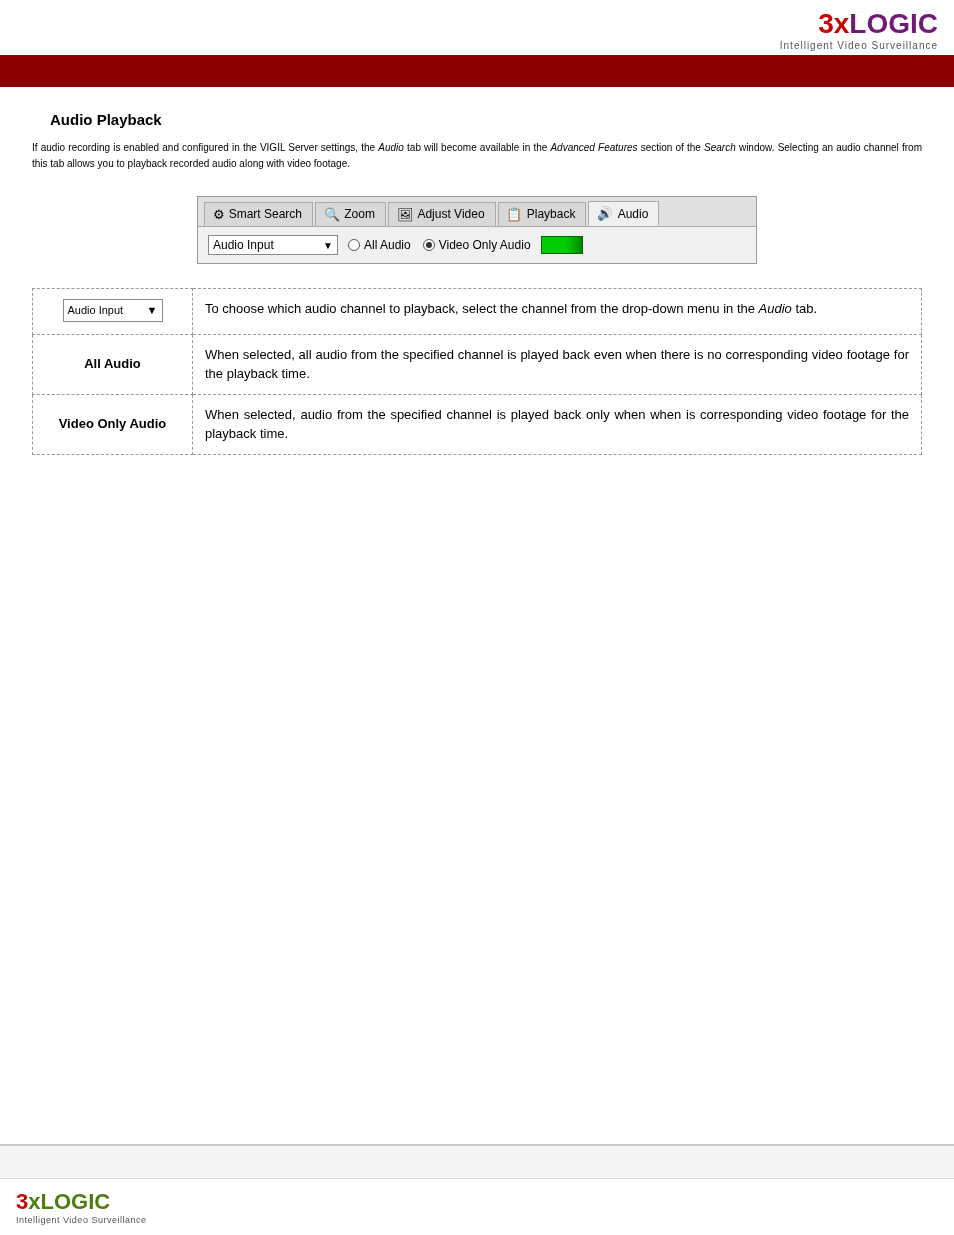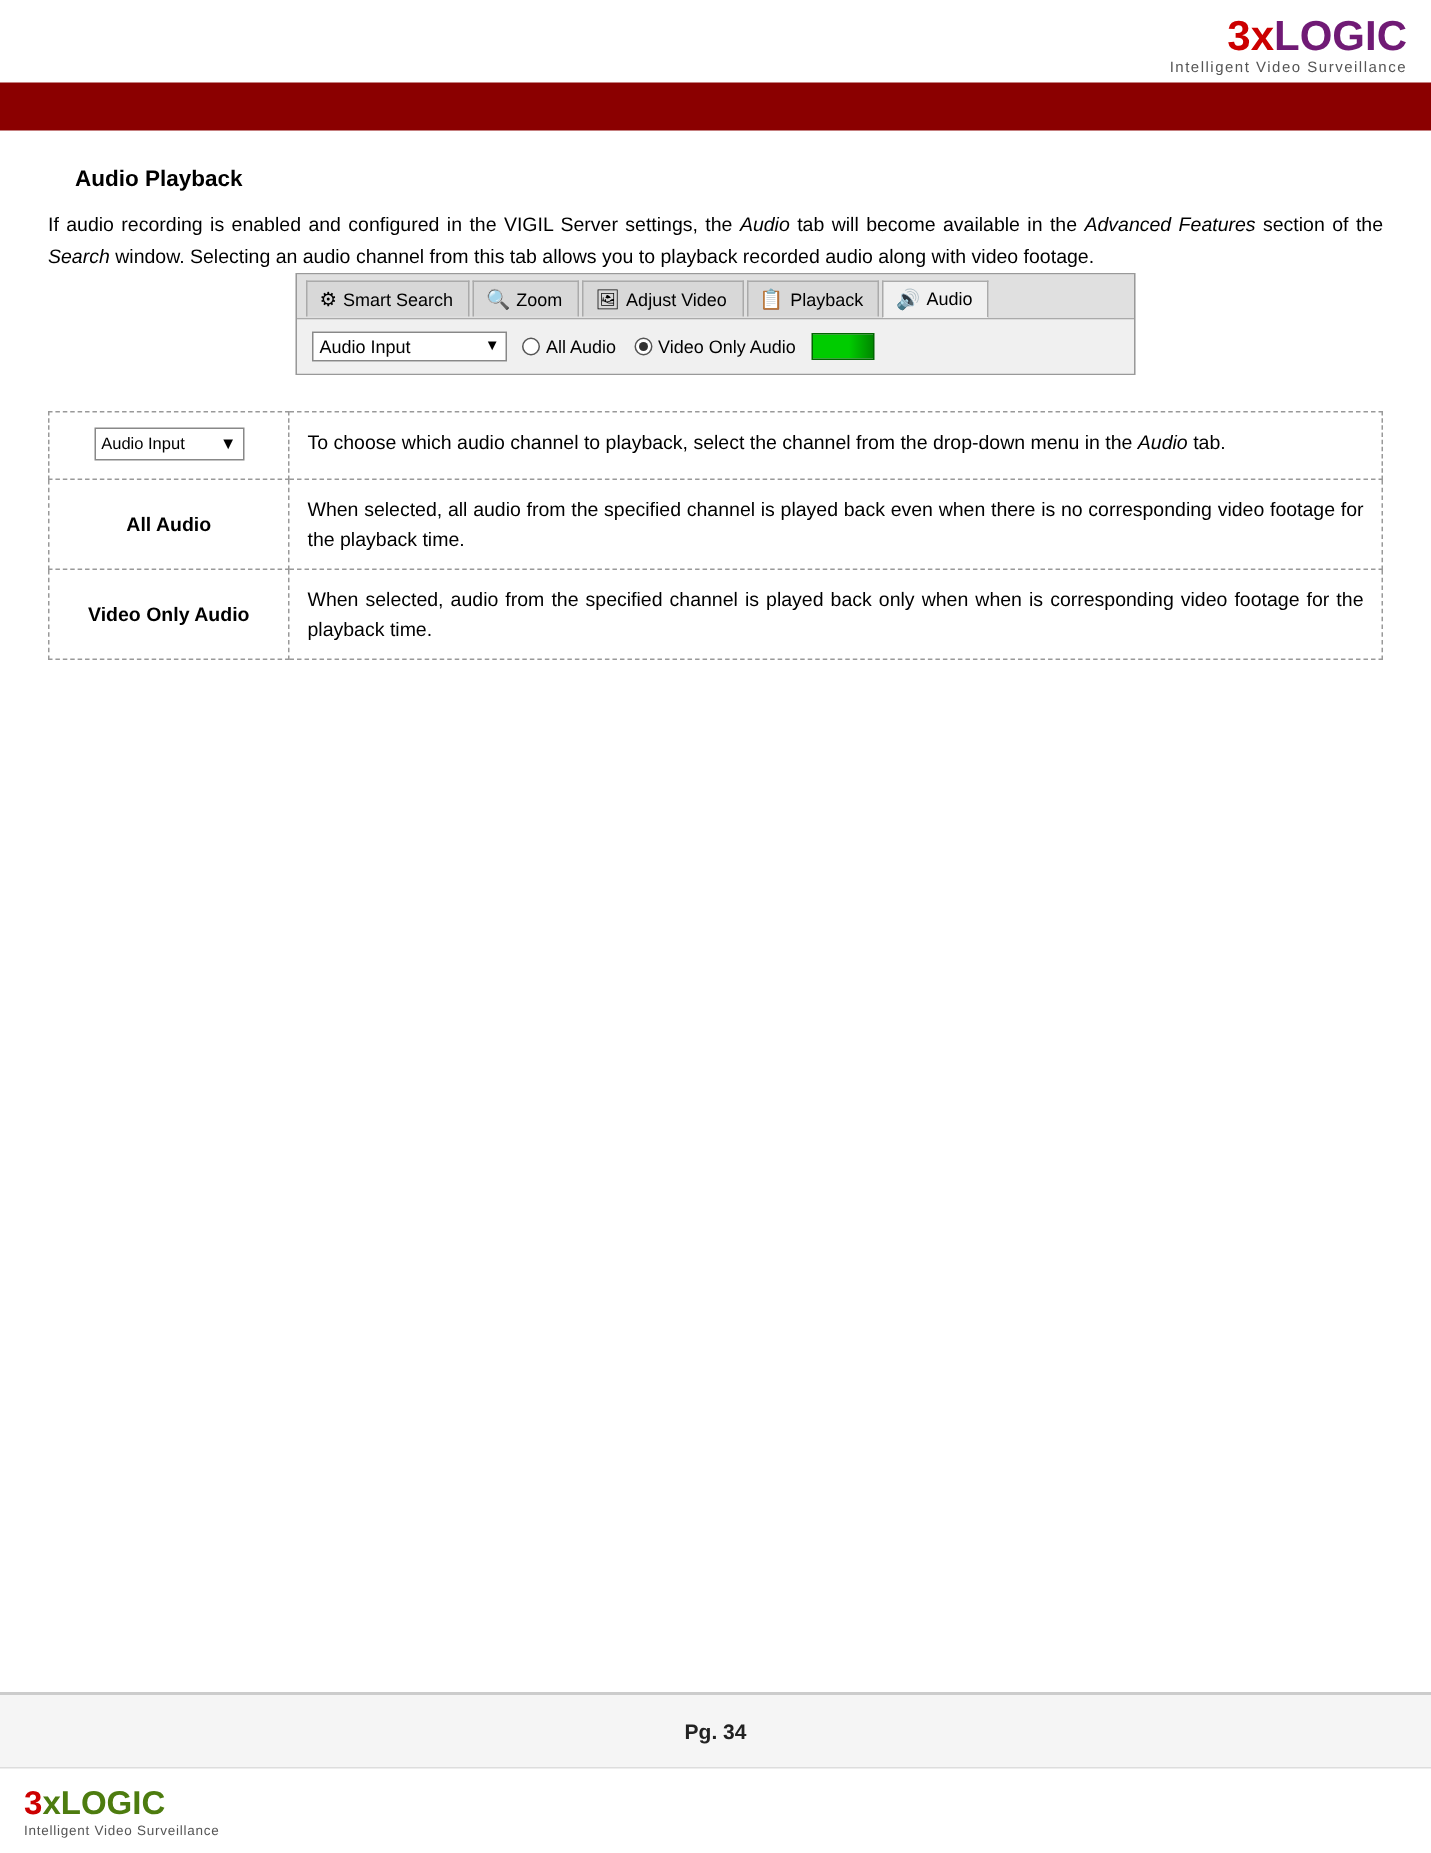--- a/index.html
+++ b/index.html
@@ -62,23 +62,23 @@
     }
 
     .section-title {
       font-size: 15px;
       font-weight: bold;
       margin-bottom: 12px;
       margin-left: 18px;
     }
 
     .intro-text {
-      font-size: 13px;
+      font-size: 10px;
       line-height: 1.6;
-      margin-bottom: 0;
+      margin-bottom: 24px;
       text-align: justify;
     }
     .intro-text .italic {
       font-style: italic;
     }
 
     
     .toolbar-mockup {
       border: 1px solid #999999;
       background: #f0f0f0;
@@ -353,21 +353,20 @@
     </tr>
 
   </tbody>
     </table>
 
 </div>
 
 <div class="footer-content"></div>
 
 <div class="page-footer">
-  <div>Pg. 34</div>
 </div>
 
 <div class="bottom-logo-bar">
   <div>
     <div class="bottom-logo-text">
       <span class="three">3</span><span class="logic">xLOGIC</span>
     </div>
     <div class="bottom-logo-subtitle">Intelligent Video Surveillance</div>
   </div>
 </div>

